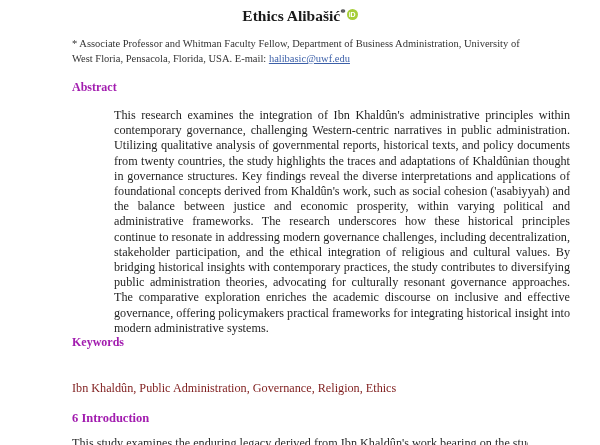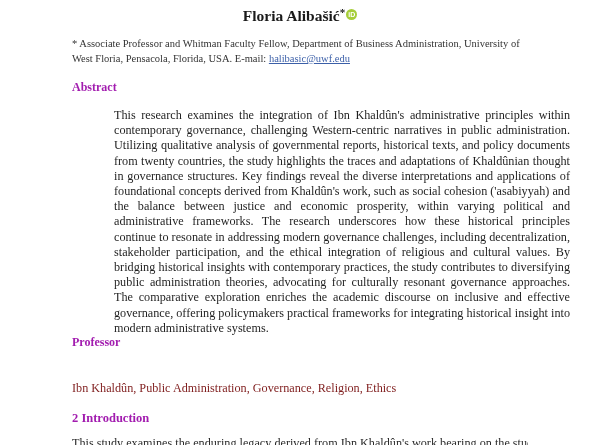--- a/index.html
+++ b/index.html
@@ -36,29 +36,29 @@
     .intro-text {
       position: absolute; left: 0; top: 436px; width: 456px; font-size: 12.2px; line-height: 15px;
       white-space: nowrap; overflow: hidden; color: #2a2a2a;
     }
   </style>
 </head>
 <body>
 
 <div class="page">
   <div class="author">
-    <span>Floria Alibašić</span><span class="sup">*</span><span class="orcid">iD</span>
+    <span>Ethics Alibašić</span><span class="sup">*</span><span class="orcid">iD</span>
   </div>
 
   <div class="affil">
     <span>*</span>
     <span>Associate Professor and Whitman Faculty Fellow, Department of Business Administration, University of West Floria, Pensacola, Florida, USA. E-mail: </span><a>halibasic@uwf.edu</a>
   </div>
 
   <div class="h abs-h">Abstract</div>
   <div class="abstract">This research examines the integration of Ibn Khaldûn's administrative principles within contemporary governance, challenging Western-centric narratives in public administration. Utilizing qualitative analysis of governmental reports, historical texts, and policy documents from twenty countries, the study highlights the traces and adaptations of Khaldûnian thought in governance structures. Key findings reveal the diverse interpretations and applications of foundational concepts derived from Khaldûn's work, such as social cohesion ('asabiyyah) and the balance between justice and economic prosperity, within varying political and administrative frameworks. The research underscores how these historical principles continue to resonate in addressing modern governance challenges, including decentralization, stakeholder participation, and the ethical integration of religious and cultural values. By bridging historical insights with contemporary practices, the study contributes to diversifying public administration theories, advocating for culturally resonant governance approaches. The comparative exploration enriches the academic discourse on inclusive and effective governance, offering policymakers practical frameworks for integrating historical insight into modern administrative systems.</div>
 
-  <div class="h kw-h">Professor</div>
+  <div class="h kw-h">Keywords</div>
   <div class="keywords">Ibn Khaldûn, Public Administration, Governance, Religion, Ethics</div>
 
-  <div class="h intro-h">2 Introduction</div>
+  <div class="h intro-h">6 Introduction</div>
   <div class="intro-text">This study examines the enduring legacy derived from Ibn Khaldûn's work bearing on the study of</div>
 </div>
 
 </body></html>

